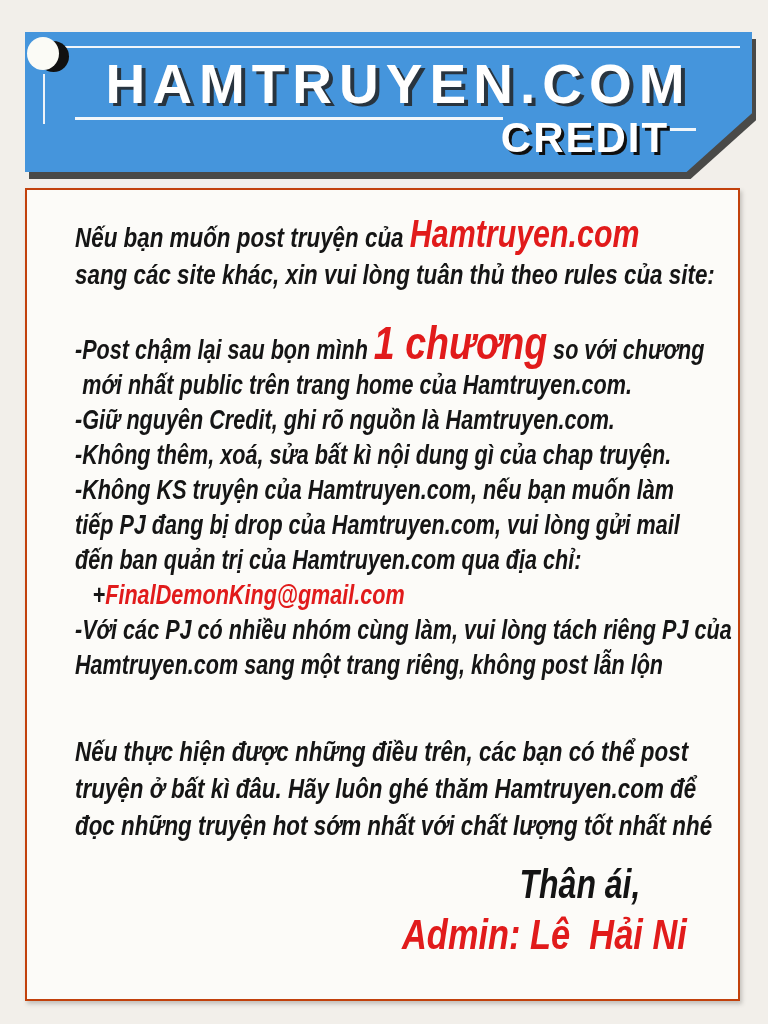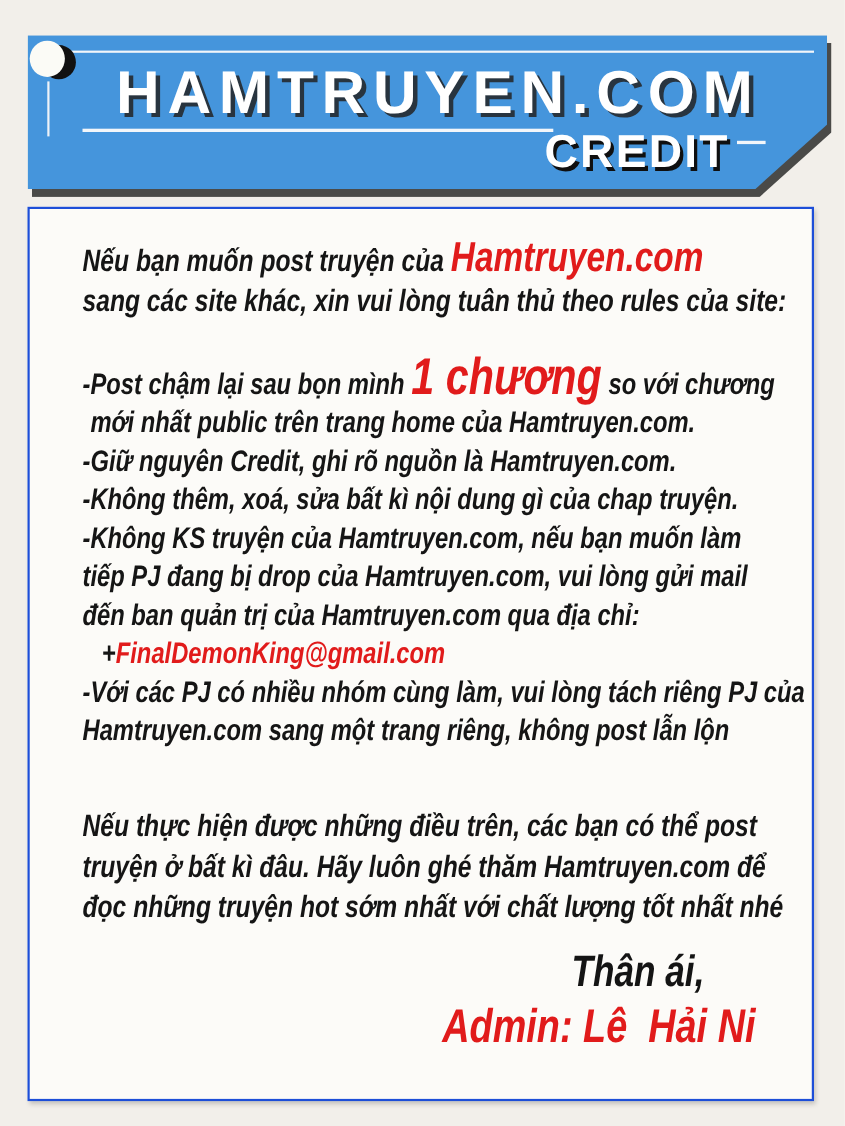--- a/index.html
+++ b/index.html
@@ -63,34 +63,35 @@
     position: absolute; left: 50px; top: 85px;
     width: 428px; height: 3px; background: #f2f6fa;
   }
   .banner-credit {
     position: absolute; left: 470px; top: 82px;
     width: 180px;
     font-size: 42px; font-weight: bold;
     letter-spacing: 2px;
     color: #ffffff;
     text-shadow: 3px 3px 0 #0f0f0f;
+    text-align: center;
     white-space: nowrap;
   }
   .banner-credit-dash {
     position: absolute; left: 645px; top: 96px;
     width: 26px; height: 3px; background: #f2f6fa;
   }
 
   
   .content-box {
     position: absolute;
     left: 25px; top: 188px;
     width: 715px; height: 813px;
     background: #fcfbf8;
-    border: 2px solid #1d4ed8;
+    border: 2px solid #c2410c;
     box-shadow: 2px 3px 4px rgba(60,55,50,0.25);
     padding: 26px 0 0 48px;
     overflow: hidden;
   }
   .condense {
     transform: scaleX(0.8);
     transform-origin: 0 0;
     width: 125%;
     color: #151515;
     font-weight: bold;

